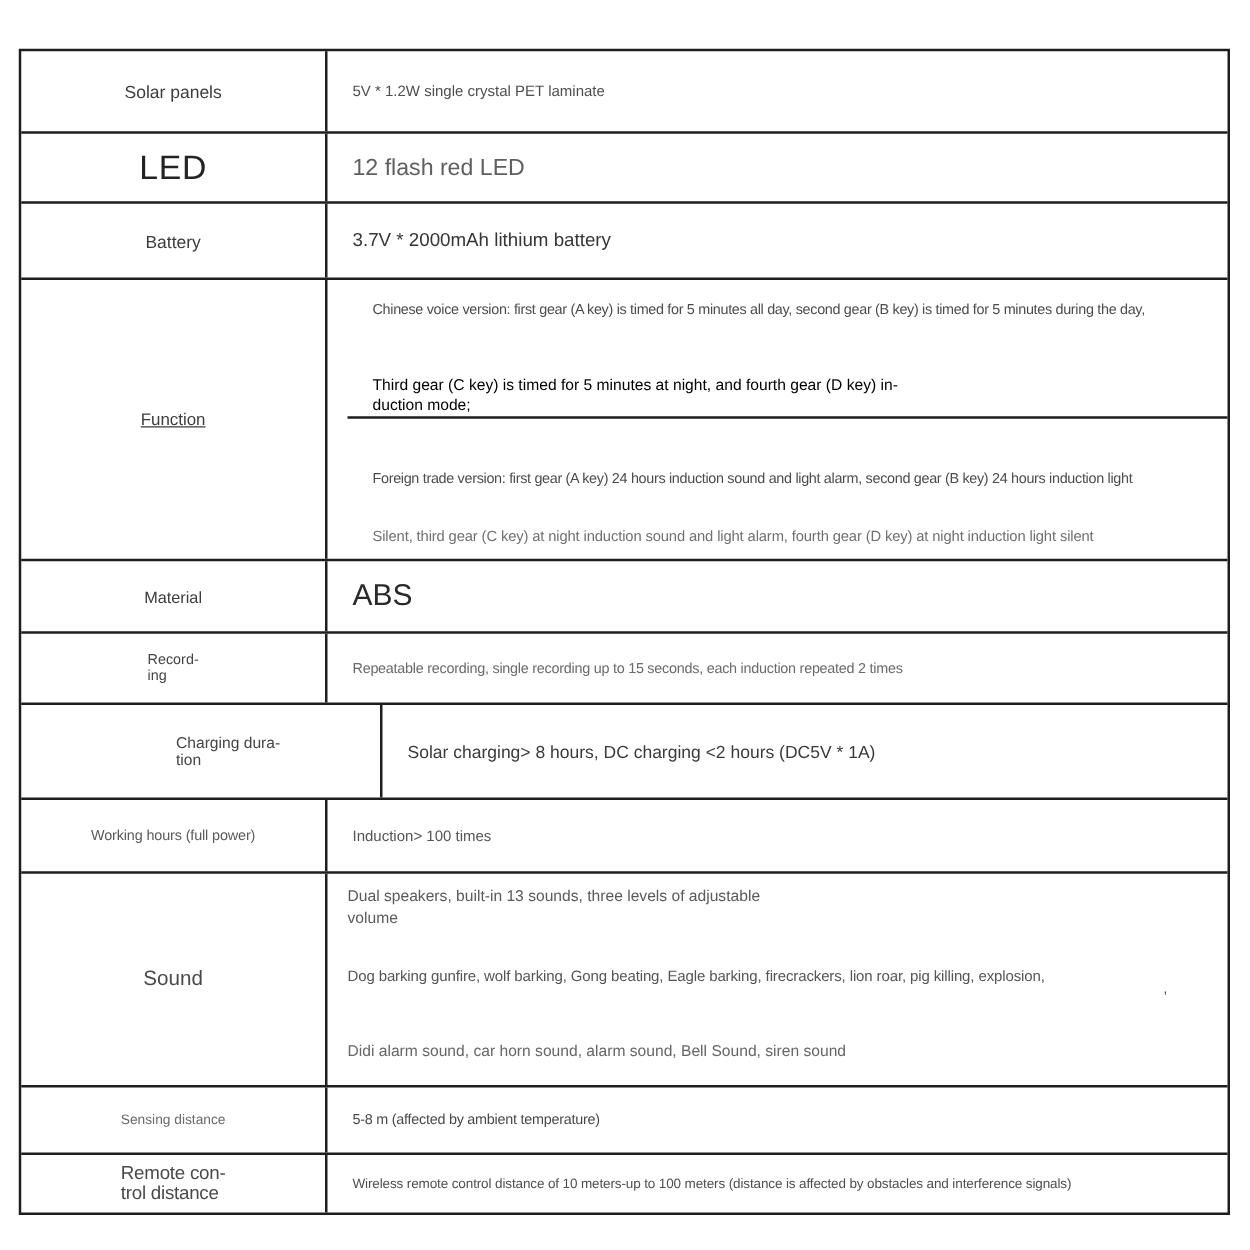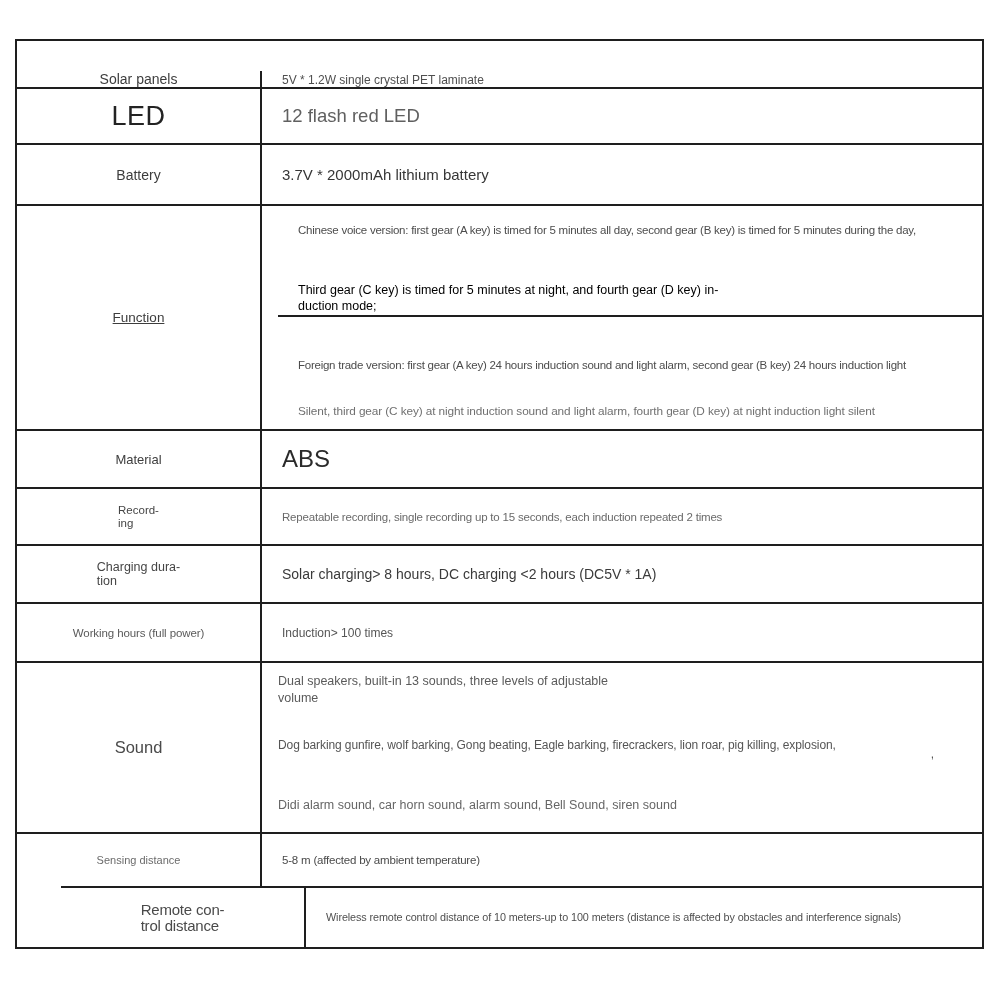--- a/index.html
+++ b/index.html
@@ -18,31 +18,31 @@
     width:245px; flex:0 0 245px; border-right:2px solid #1e1e1e;
     display:flex; align-items:center; justify-content:center; text-align:center;
   }
   .value-cell { flex:1 1 auto; display:flex; align-items:center; padding-left:20px; min-width:0; }
   .value-cell.block { display:block; padding-left:16px; }
   .multiline-label { white-space:pre-line; text-align:left; }
   .pre { white-space:pre-line; }
   .nowrap { white-space:nowrap; overflow:hidden; }
 
   
-  .r-solar   { height:46px;align-items:flex-end; }
+  .r-solar   { height:64px; }
   .r-led     { height:56px; }
   .r-battery { height:61px; }
   .r-function{ height:225px; }
   .r-material{ height:58px; }
   .r-recording{ height:57px; }
-  .r-charging { height:58px; }
+  .r-charging { height:76px;padding-left:44px; }
   .r-working  { height:59px; }
   .r-sound    { height:171px; }
   .r-sensing  { height:54px; }
-  .r-remote   { height:61px;margin-left:44px; }
+  .r-remote   { height:48px; }
 
   
   .lbl-solar    { font-size:14px; color:#3d3d3d; }
   .lbl-led      { font-size:27px; color:#232323; letter-spacing:0.5px; }
   .lbl-battery  { font-size:14px; color:#3d3d3d; }
   .lbl-function { font-size:13.5px; color:#3d3d3d;text-decoration:underline; }
   .lbl-material { font-size:13px;  color:#3d3d3d; }
   .lbl-recording{ font-size:11.5px; color:#454545; line-height:13px; }
   .lbl-charging { font-size:12.5px; color:#454545; line-height:14px; }
   .lbl-working  { font-size:11.5px; color:#5a5a5a; letter-spacing:-0.1px; }

